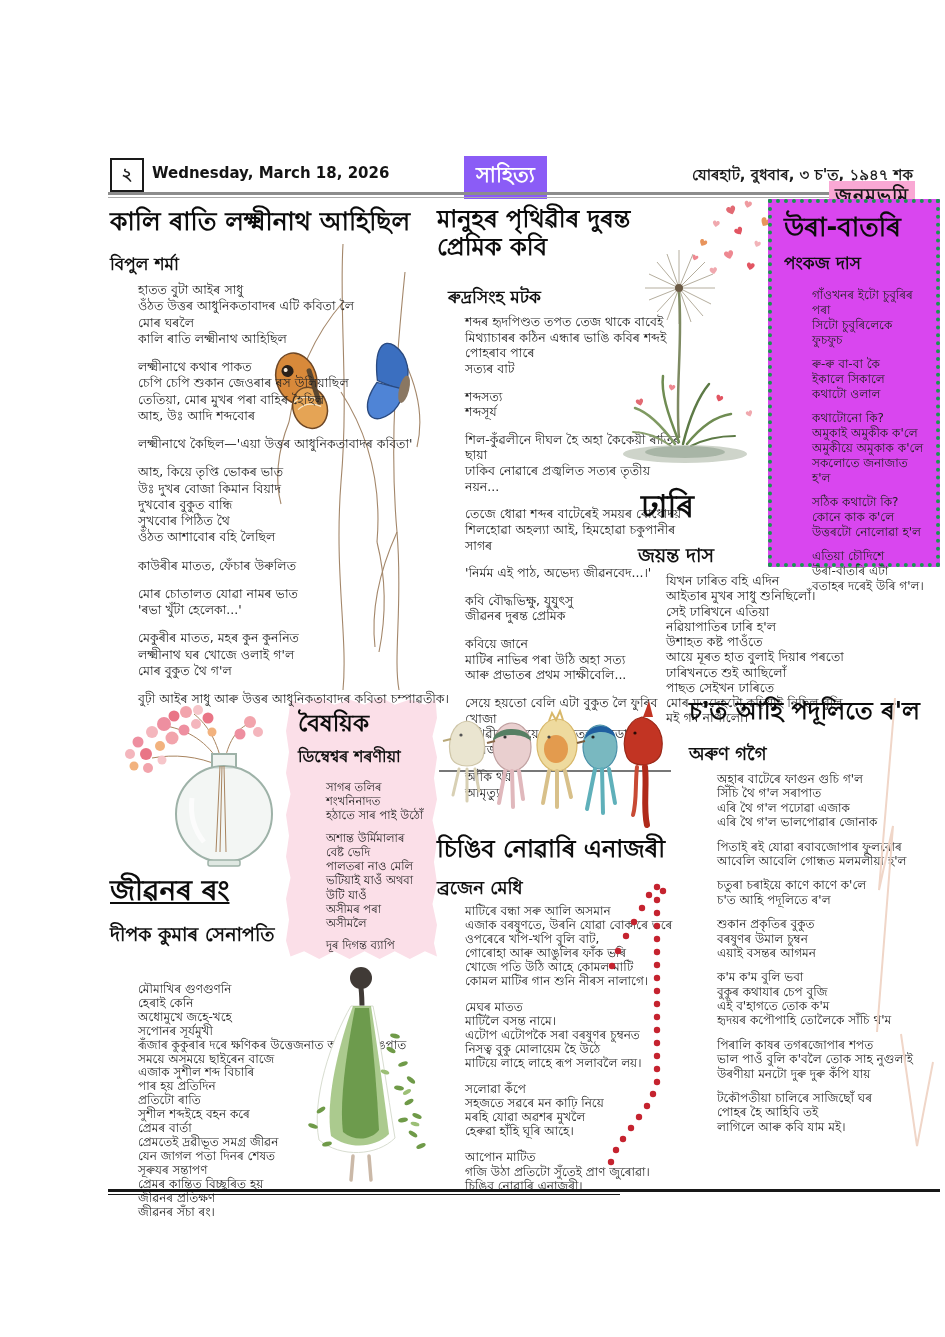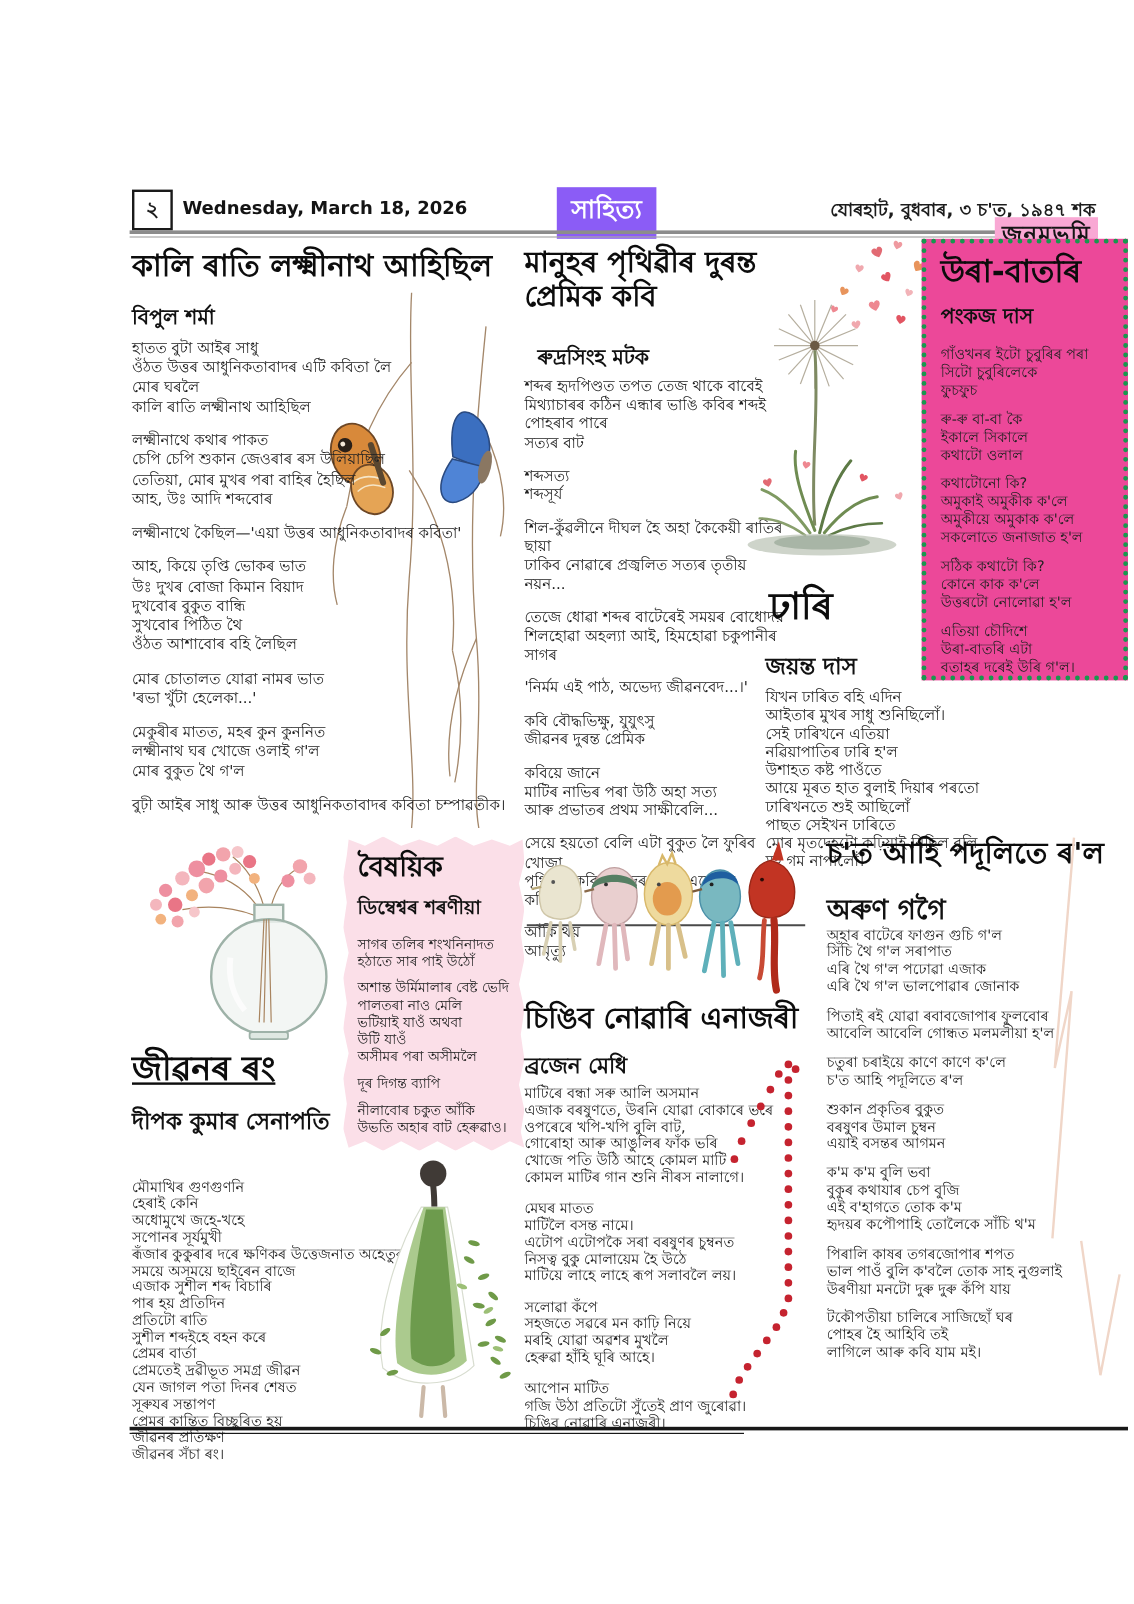--- a/index.html
+++ b/index.html
@@ -1,21 +1,21 @@
 <!DOCTYPE html>
 <html><head>
 <meta charset="utf-8">
 <style>
   html,body{margin:0;padding:0;background:#fff;}
   .page{position:relative;width:945px;height:1337px;background:#fff;overflow:hidden;
         font-family:"DejaVu Sans","Liberation Sans",sans-serif;color:#1c1c1c;}
   .abs{position:absolute;}
   .hl{position:absolute;margin:0;font-weight:bold;color:#0c0c0c;line-height:1.12;}
   .byline{position:absolute;font-weight:bold;color:#111;}
-  .poem{position:absolute;color:#222;}
+  .poem{position:absolute;color:#222;margin-left:28px;}
   .poem .stanza{margin:0 0 12px 0;}
   
   #pagenum{left:110px;top:158px;width:30px;height:30px;border:2px solid #1a1a1a;
            font-size:17px;font-weight:bold;display:flex;align-items:center;justify-content:center;}
   #date{left:152px;top:164px;font-size:15px;font-weight:bold;color:#141414;}
   #sectionbox{left:464px;top:156px;background:#8b5cf6;color:#fff;font-weight:bold;
               font-size:21px;padding:3px 12px 5px;font-family:Liberation Mono, monospace;}
   #edition{right:32px;top:163px;font-size:15px;font-weight:bold;text-align:right;}
   #hrule1{left:108px;top:192px;width:800px;height:3px;background:#8c8c8c;}
   #hrule2{left:108px;top:197px;width:800px;height:1px;background:#aaaaaa;}
@@ -30,21 +30,21 @@
   #a2t{left:437px;top:205px;width:218px;font-size:24px;line-height:1.18;}
   #a2a{left:437px;top:284px;font-size:17px;margin-left:11px;}
   #a2p{left:437px;top:314px;width:222px;font-size:12.5px;line-height:1.25;}
   #dandelion{left:607px;top:192px;}
   
   #a3t{left:641px;top:489px;font-size:31px;}
   #a3a{left:638px;top:541px;font-size:19px;}
   #a3p{left:638px;top:573px;width:215px;font-size:12.5px;line-height:1.22;}
   
   #ybox{left:768px;top:199px;width:172px;height:368px;box-sizing:border-box;
-        background:#ec4899;border:4px dotted #17984e;padding:8px 12px;}
+        background:#d946ef;border:4px dotted #17984e;padding:8px 12px;}
   #yboxt{position:static;font-size:26px;margin:2px 0 8px;}
   #yboxa{position:static;font-size:17px;margin:0 0 10px;}
   #yboxp{position:static;font-size:12px;line-height:1.25;}
   #yboxp .stanza{margin:0 0 9px 0;}
   
   #vase{left:108px;top:702px;}
   #a5t{left:110px;top:875px;font-size:28px;text-decoration:underline;}
   #a5a{left:110px;top:920px;font-size:19px;}
   #a5p{left:110px;top:983px;width:335px;font-size:12px;line-height:1.16;}
   
@@ -60,21 +60,21 @@
   #pboxp .stanza{margin:0 0 8px 0;}
   #dress{left:291px;top:960px;}
   
   #birds{left:437px;top:691px;}
   #a6t{left:437px;top:836px;width:248px;font-size:24px;}
   #a6a{left:437px;top:874px;font-size:18px;}
   #a6p{left:437px;top:904px;width:228px;font-size:12px;line-height:1.17;}
   #reddots{left:603px;top:881px;}
   
   #a7t{left:689px;top:698px;width:256px;font-size:24px;}
-  #a7a{left:689px;top:740px;font-size:23px;}
+  #a7a{left:689px;top:740px;font-size:18px;}
   #a7p{left:689px;top:772px;width:256px;font-size:12px;line-height:1.2;}
   #a7p .stanza{margin:0 0 10px 0;}
   #pinkzig{left:843px;top:694px;}
   #brule1{left:108px;top:1189px;width:832px;height:3px;background:#181818;}
   #brule2{left:108px;top:1194px;width:512px;height:1px;background:#181818;}
 </style>
 </head>
 <body>
 
 <div class="page">
@@ -87,20 +87,21 @@
   <div class="abs" id="hrule2"></div>
   <div class="abs" id="masthead">জনমভূমি</div>
 
   <h2 class="hl" id="a1t">কালি ৰাতি লক্ষ্মীনাথ আহিছিল</h2>
   <div class="byline" id="a1a">বিপুল শৰ্মা</div>
   <div class="poem" id="a1p">
       <p class="stanza">হাতত বুটা আইৰ সাধু<br>ওঁঠত উত্তৰ আধুনিকতাবাদৰ এটি কবিতা লৈ<br>মোৰ ঘৰলৈ<br>কালি ৰাতি লক্ষ্মীনাথ আহিছিল</p>
       <p class="stanza">লক্ষ্মীনাথে কথাৰ পাকত<br>চেপি চেপি শুকান জেওৰাৰ ৰস উলিয়াছিল<br>তেতিয়া, মোৰ মুখৰ পৰা বাহিৰ হৈছিল<br>আহ, উঃ আদি শব্দবোৰ</p>
       <p class="stanza">লক্ষ্মীনাথে কৈছিল—'এয়া উত্তৰ আধুনিকতাবাদৰ কবিতা'</p>
       <p class="stanza">আহ, কিয়ে তৃপ্তি ভোকৰ ভাত<br>উঃ দুখৰ বোজা কিমান বিয়াদ<br>দুখবোৰ বুকুত বান্ধি<br>সুখবোৰ পিঠিত থৈ<br>ওঁঠত আশাবোৰ বহি লৈছিল</p>
+      <p class="stanza">কাউৰীৰ মাতত, ফেঁচাৰ উৰুলিত</p>
       <p class="stanza">মোৰ চোতালত যোৱা নামৰ ভাত<br>'ৰভা খুঁটা হেলেকা...'</p>
       <p class="stanza">মেকুৰীৰ মাতত, মহৰ কুন কুননিত<br>লক্ষ্মীনাথ ঘৰ খোজে ওলাই গ'ল<br>মোৰ বুকুত থৈ গ'ল</p>
       <p class="stanza">বুঢ়ী আইৰ সাধু আৰু উত্তৰ আধুনিকতাবাদৰ কবিতা চম্পাৱতীক।</p>
     </div>
 
   <svg class="abs" id="butterflies" width="185" height="450" viewBox="0 0 185 450">
     <g stroke="#9a7a5a" stroke-width="1.1" fill="none" opacity="0.9">
       <path d="M96 2 C92 70 102 150 94 240 C87 330 101 395 96 448"></path>
       <path d="M96 60 C70 90 50 130 42 180"></path>
       <path d="M94 150 C120 190 135 240 130 300"></path>

